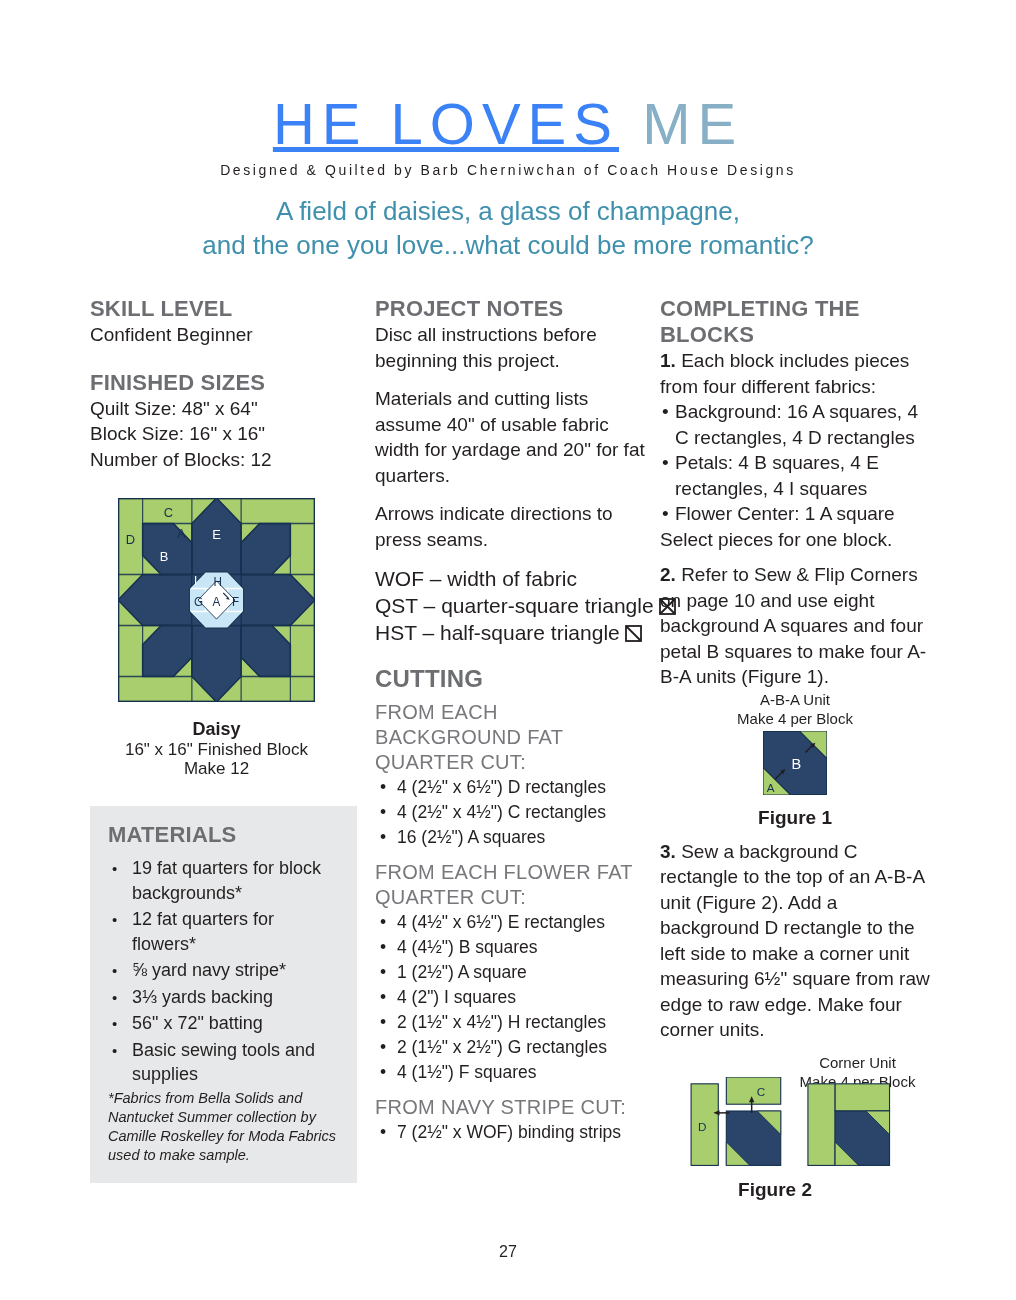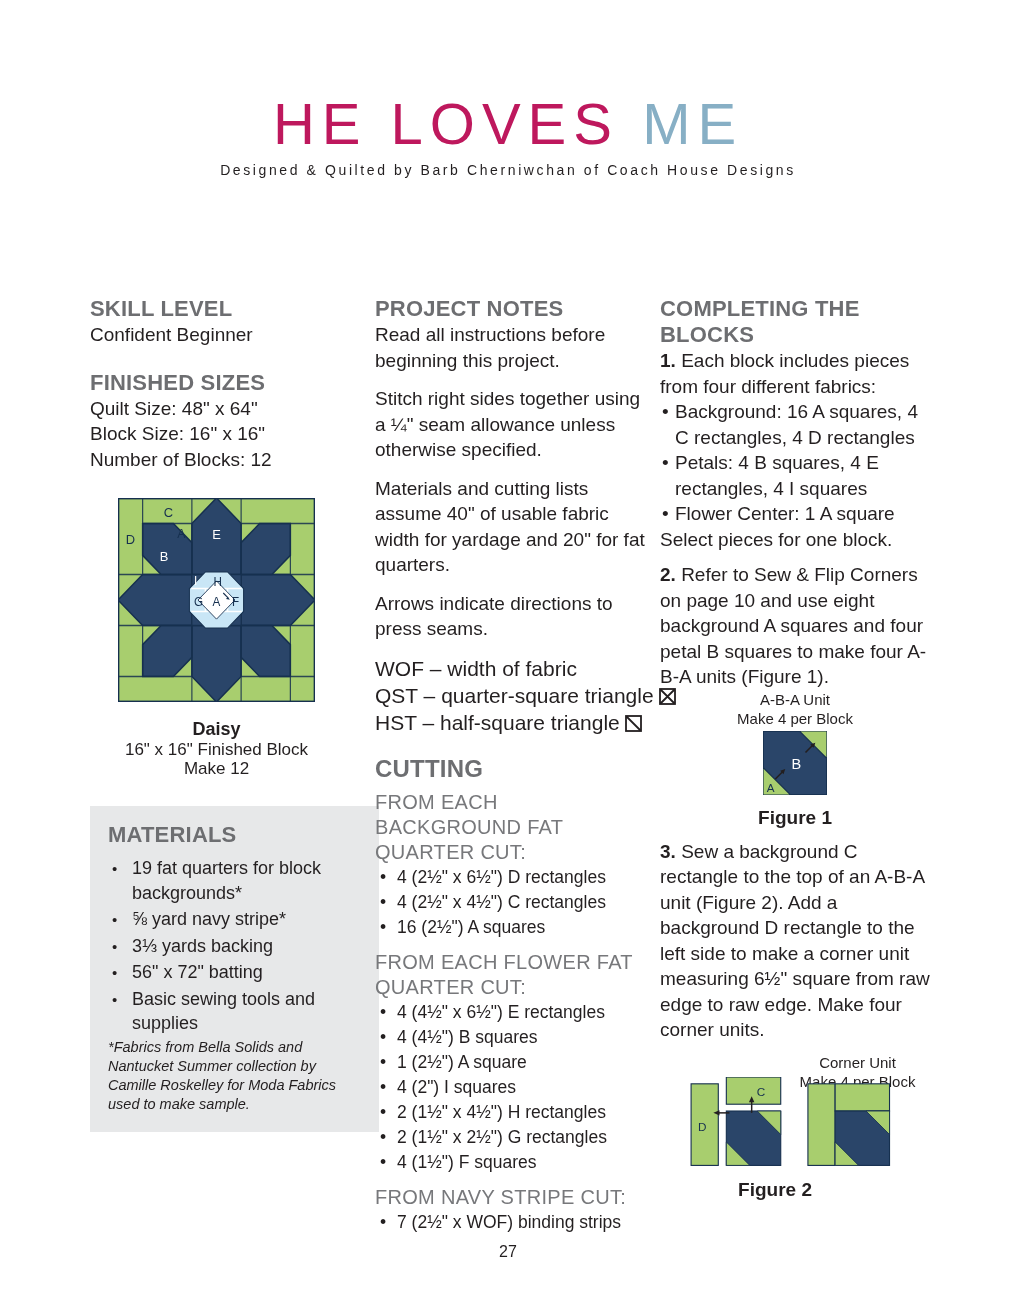--- a/index.html
+++ b/index.html
@@ -4,21 +4,21 @@
 <style>
   * { margin:0; padding:0; box-sizing:border-box; }
   html,body { background:#ffffff; }
   body {
     width:1016px; height:1300px; position:relative; overflow:hidden;
     font-family:"Liberation Sans", sans-serif; color:#231f20;
   }
   
   .header { position:absolute; top:92px; left:0; width:1016px; text-align:center; }
   .title { font-size:58px; font-weight:300; letter-spacing:7px; line-height:64px; }
-  .title .t1 { color:#be185d; }
+  .title .t1 { color:#3b82f6;text-decoration:underline; }
   .title .t2 { color:#87afc5; }
   .byline { margin-top:6px; font-size:14px; letter-spacing:2.6px; color:#231f20; font-weight:500; }
   .tagline { margin-top:16px; font-size:26px; line-height:34px; color:#3f90ac; }
   
   .col { position:absolute; top:296px; }
   .col1 { left:90px;  width:272px; }
   .col2 { left:375px; width:272px; }
   .col3 { left:660px; width:270px; }
   h2.sec { color:#6d6e71; font-size:22px; font-weight:bold; letter-spacing:0.2px; line-height:26px; }
   h2.big { font-size:24px; }
@@ -27,21 +27,21 @@
   .mb { margin-bottom:13px; }
   
   ul { list-style:none; }
   ul.dots li { position:relative; padding-left:22px; font-size:17.5px; line-height:25px; }
   ul.dots li::before { content:"\2022"; position:absolute; left:5px; }
   ul.mat li { position:relative; padding-left:24px; font-size:18px; line-height:24.5px; margin-bottom:2px; }
   ul.mat li::before { content:"\2022"; position:absolute; left:4px; font-size:15px; top:1px; }
   ul.steps li { position:relative; padding-left:15px; font-size:19px; line-height:25.5px; }
   ul.steps li::before { content:"\2022"; position:absolute; left:2px; }
   
-  .matbox { background:#e7e8e9; padding:16px 18px 18px 18px; margin-top:28px; width:289px; }
+  .matbox { background:#e7e8e9; padding:16px 18px 18px 18px; margin-top:28px; width:267px; }
   .matbox h2 { margin-bottom:8px; }
   .footnote { font-style:italic; font-size:14.5px; line-height:19px; margin-top:0; }
   
   .abbr { font-size:21px; line-height:27px; white-space:nowrap; }
   .abbr svg { vertical-align:-2px; margin-left:5px; }
   
   .blockwrap { margin:26px 0 0 28px; width:197px; }
   .blockcap { margin-top:13px; width:197px; margin-left:28px; text-align:center; }
   .blockcap .nm { font-weight:bold; font-size:18px; line-height:21px; }
   .blockcap .ln { font-size:17px; line-height:19px; }
@@ -59,20 +59,24 @@
 </style>
 </head>
 <body>
 
 <div class="header">
   <div class="title">
     <span class="t1">HE LOVES</span>
     <span class="t2">ME</span>
   </div>
   <div class="byline">Designed &amp; Quilted by Barb Cherniwchan of Coach House Designs</div>
+  <div class="tagline">
+    <div>A field of daisies, a glass of champagne,</div>
+    <div>and the one you love...what could be more romantic?</div>
+  </div>
 </div>
 
 <div class="col col1">
   <h2 class="sec">SKILL LEVEL</h2>
   <p class="body">Confident Beginner</p>
   <div class="gap22"></div>
   <h2 class="sec">FINISHED SIZES</h2>
   <p class="body">Quilt Size: 48" x 64"</p>
   <p class="body">Block Size: 16" x 16"</p>
   <p class="body">Number of Blocks: 12</p>
@@ -115,33 +119,33 @@
   <div class="blockcap">
     <div class="nm">Daisy</div>
     <div class="ln">16" x 16" Finished Block</div>
     <div class="ln">Make 12</div>
   </div>
 
   <div class="matbox">
     <h2 class="sec">MATERIALS</h2>
     <ul class="mat">
       <li>19 fat quarters for block backgrounds*</li>
+      <li>12 fat quarters for flowers*</li>
       <li>⅝ yard navy stripe*</li>
       <li>3⅓ yards backing</li>
       <li>56" x 72" batting</li>
       <li>Basic sewing tools and supplies</li>
     </ul>
     <div class="footnote">*Fabrics from Bella Solids and Nantucket Summer collection by Camille Roskelley for Moda Fabrics used to make sample.</div>
   </div>
 </div>
 
 <div class="col col2">
   <h2 class="sec">PROJECT NOTES</h2>
-  <p class="body mb">Read all instructions before beginning this project.</p>
-  <p class="body mb">Stitch right sides together using a ¼" seam allowance unless otherwise specified.</p>
+  <p class="body mb">Disc all instructions before beginning this project.</p>
   <p class="body mb">Materials and cutting lists assume 40" of usable fabric width for yardage and 20" for fat quarters.</p>
   <p class="body mb">Arrows indicate directions to press seams.</p>
   <div class="abbr"><span>WOF – width of fabric</span></div>
   <div class="abbr"><span>QST – quarter-square triangle</span><svg width="17" height="17" viewBox="0 0 17 17">
         <rect x="1" y="1" width="15" height="15" fill="none" stroke="#231f20" stroke-width="1.8"></rect>
         <path d="M1.5,1.5 L15.5,15.5 M15.5,1.5 L1.5,15.5" stroke="#231f20" stroke-width="1.8"></path>
       </svg></div>
   <div class="abbr"><span>HST – half-square triangle</span><svg width="17" height="17" viewBox="0 0 17 17">
         <rect x="1" y="1" width="15" height="15" fill="none" stroke="#231f20" stroke-width="1.8"></rect>
         <path d="M1.5,1.5 L15.5,15.5" stroke="#231f20" stroke-width="1.8"></path>

